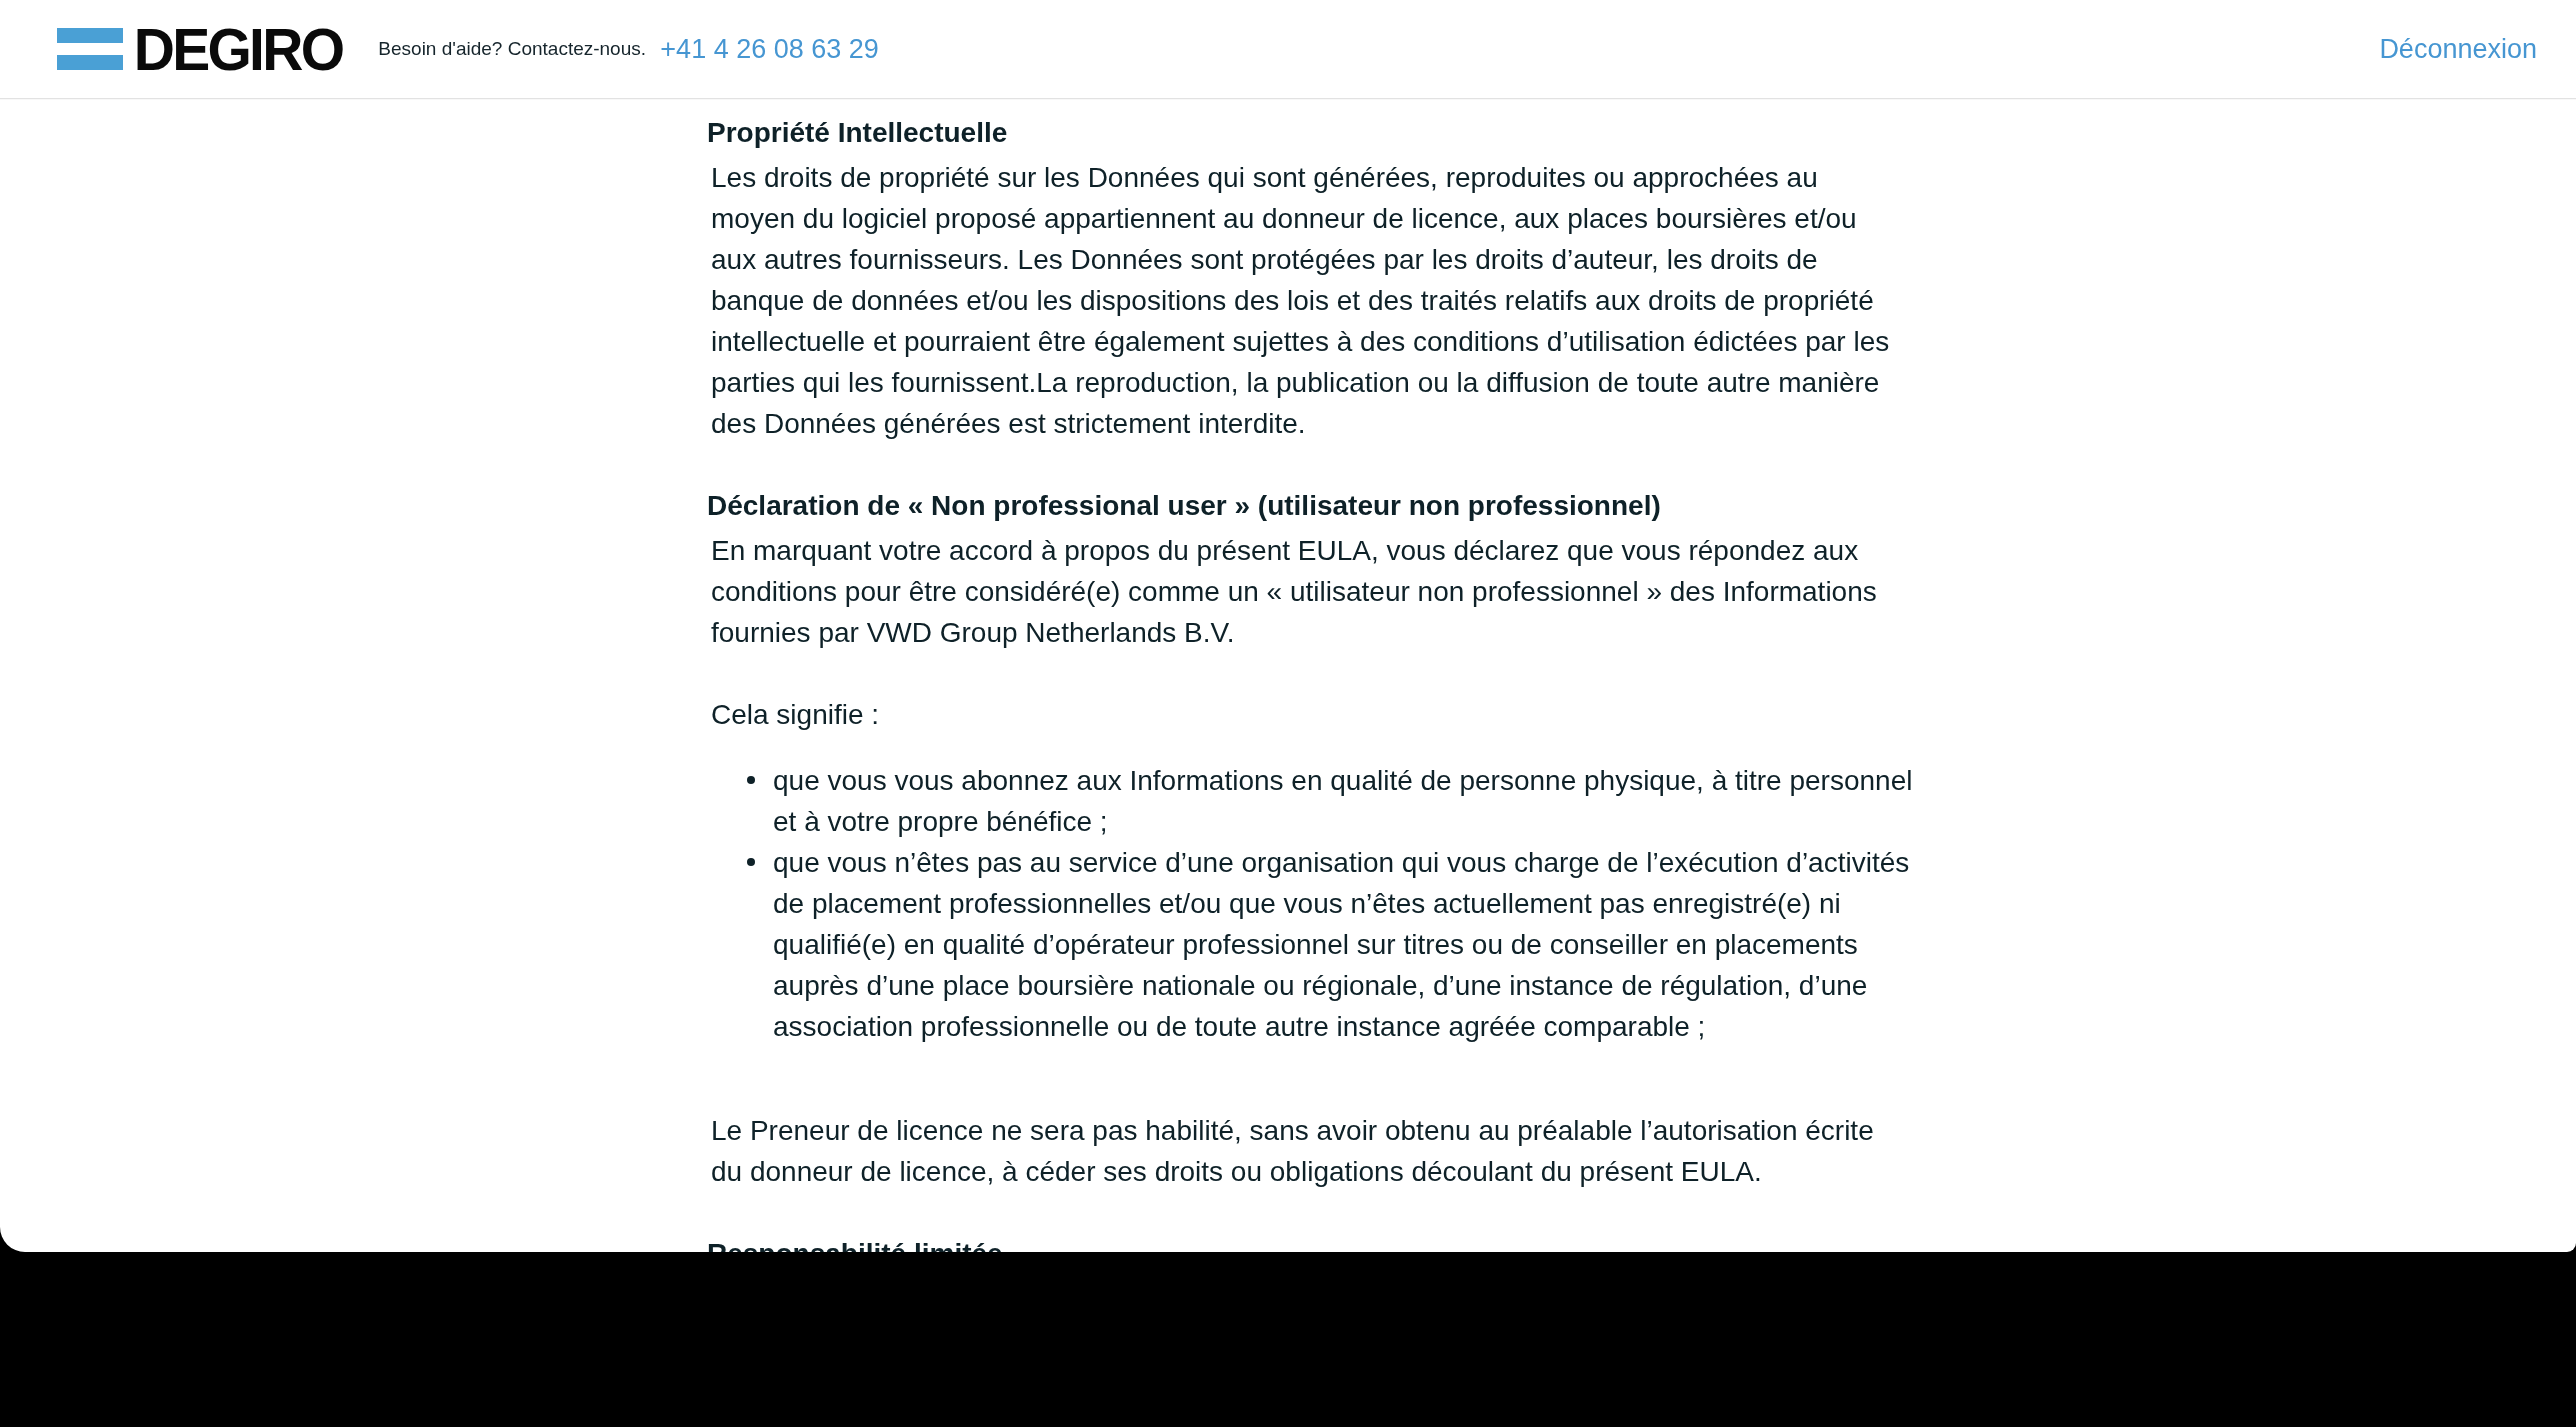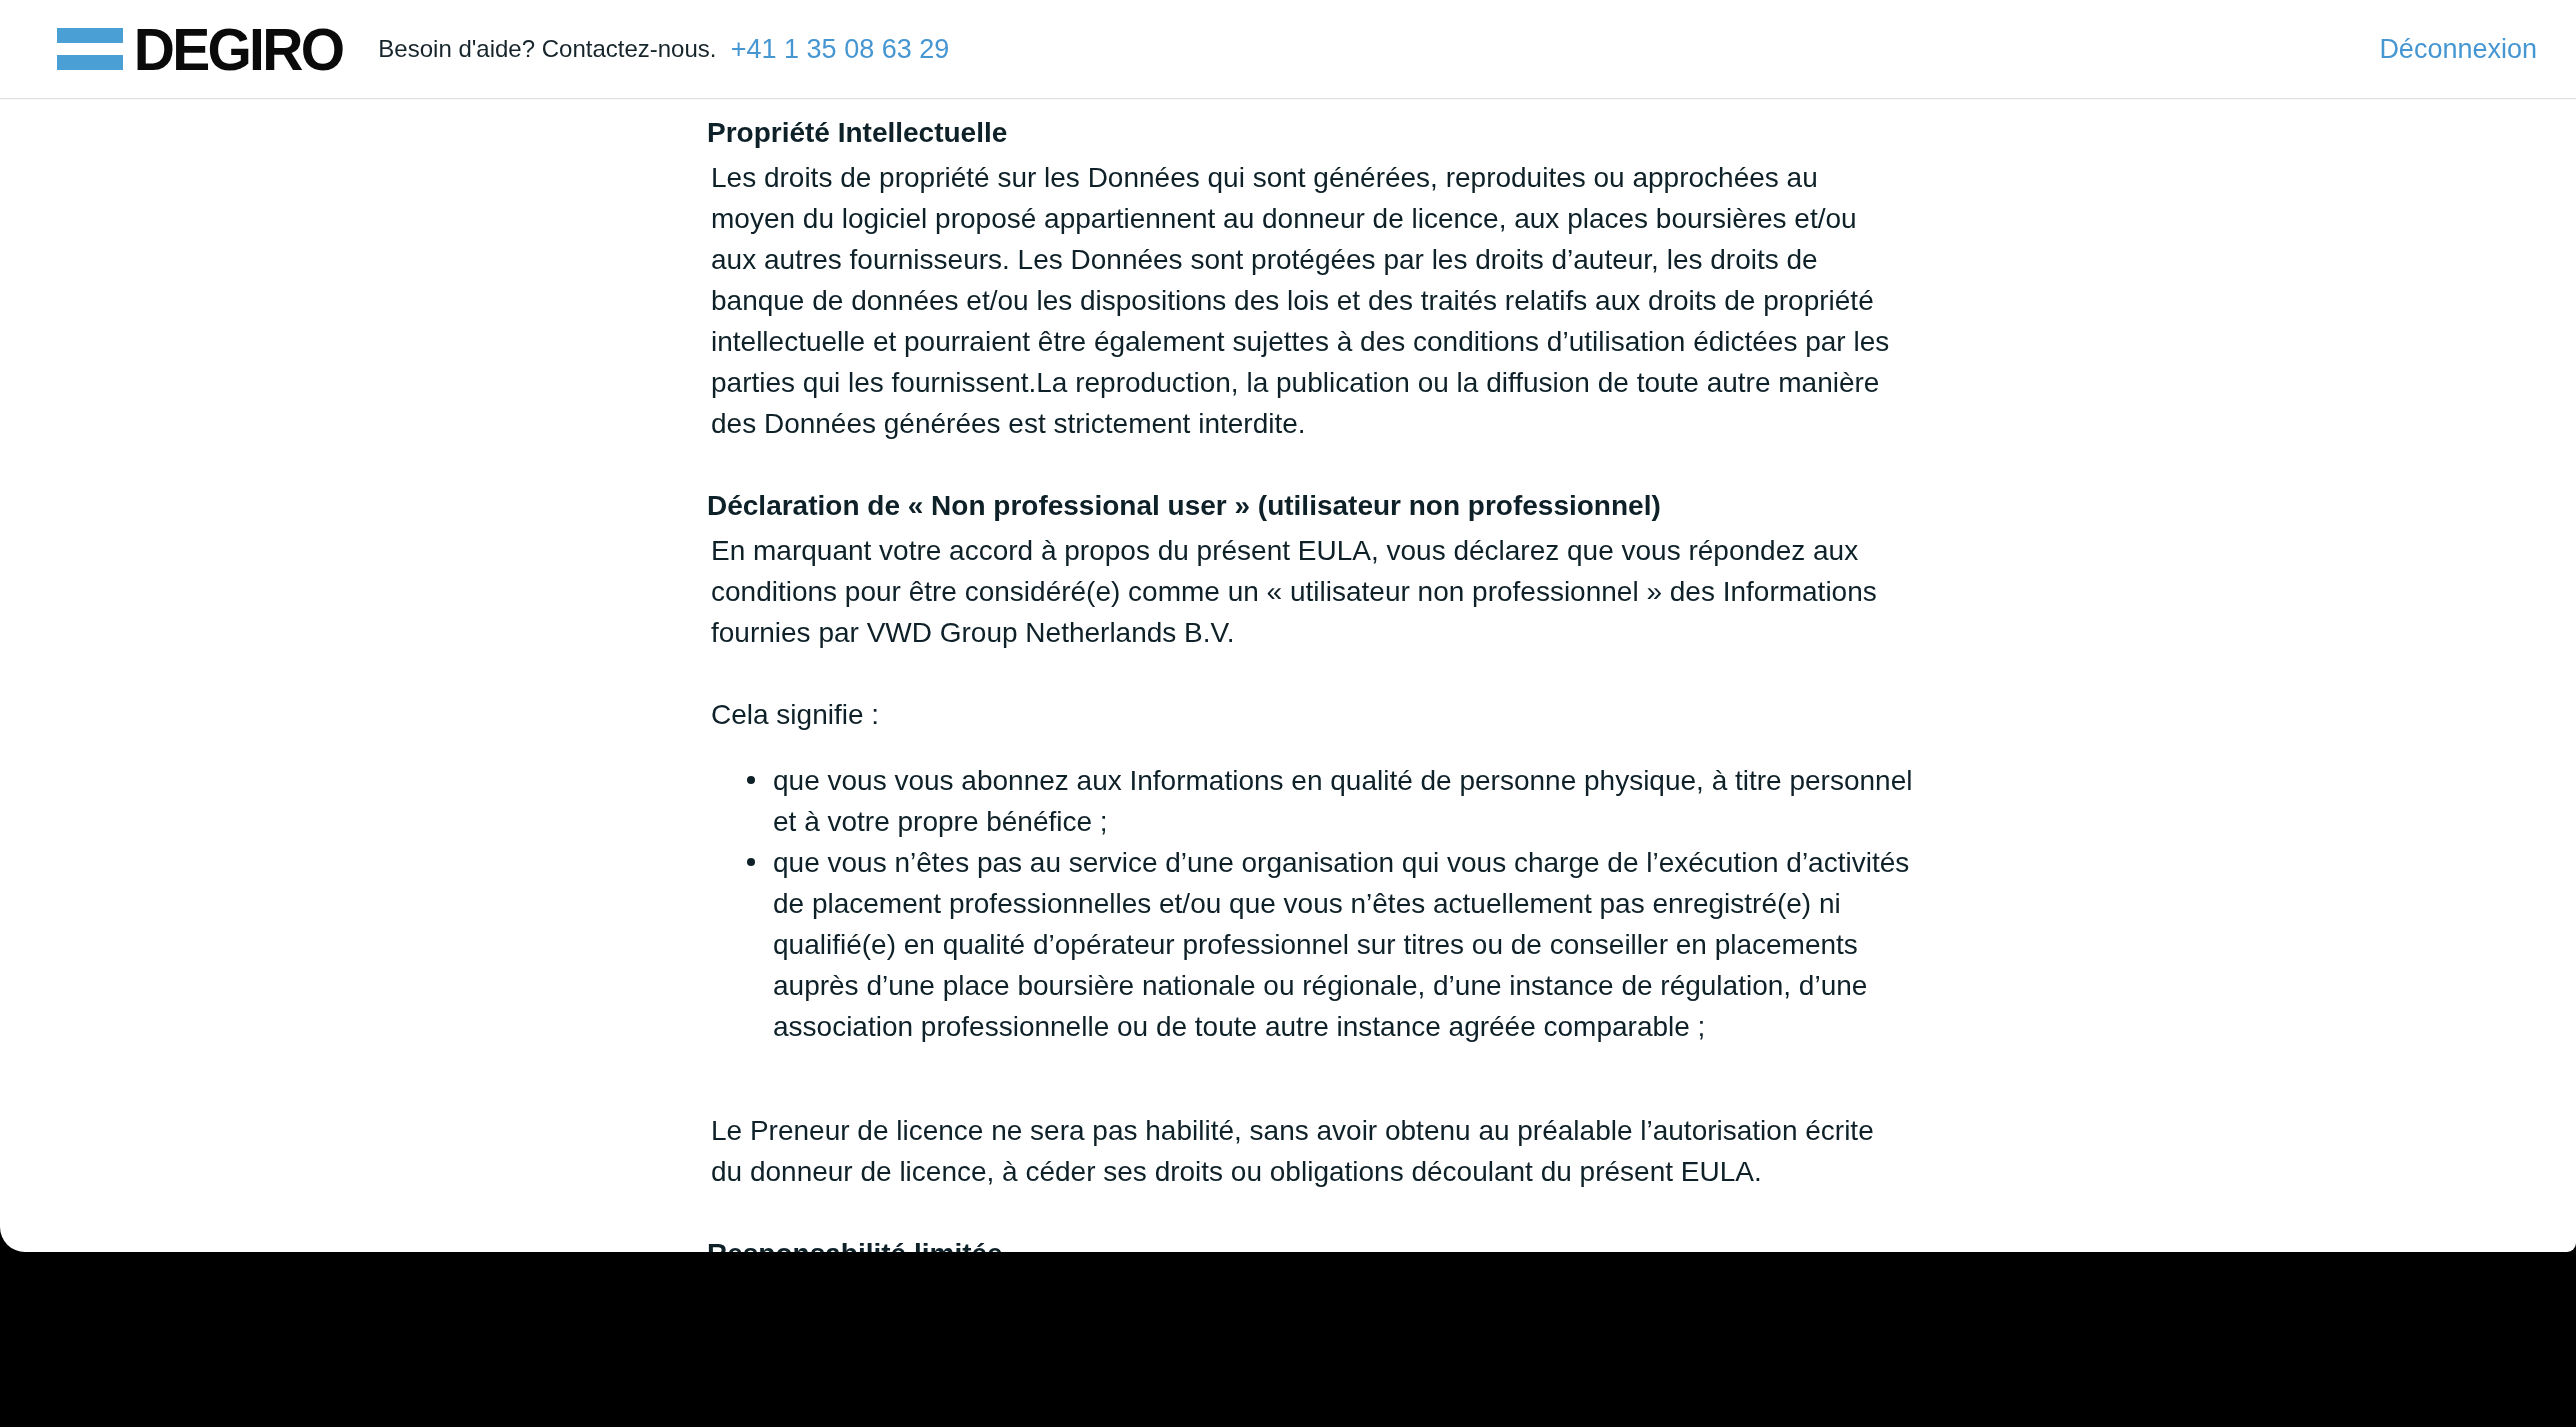--- a/index.html
+++ b/index.html
@@ -41,21 +41,21 @@
   .logo-word {
     margin-left: 10.7px;
     font-size: 57px;
     font-weight: 800;
     letter-spacing: -2.7px;
     color: #0a0a0a;
     transform: scaleY(1.04);
   }
   .help-text {
     margin-left: 36px;
-    font-size: 24px;
+    font-size: 19px;
     color: #16252c;
   }
   .phone-link {
     margin-left: 14.3px;
     font-size: 27px;
     color: #4696d2;
     text-decoration: none;
     cursor: pointer;
   }
   .header-spacer { flex: 1; }
@@ -110,21 +110,21 @@
     <div class="logo">
       <span class="logo-bars">
         <span class="logo-bar"></span>
         <span class="logo-bar"></span>
       </span>
       <span class="logo-word">DEGIRO</span>
     </div>
 
     <span class="help-text">Besoin d'aide? Contactez-nous.</span>
 
-    <a class="phone-link">+41 1 35 08 63 29</a>
+    <a class="phone-link">+41 4 26 08 63 29</a>
 
     <div class="header-spacer"></div>
 
     <a class="logout-link">Déconnexion</a>
   </header>
 
   <main class="doc">
 
     <section class="sec sec-first">
       <h3>Propriété Intellectuelle</h3>

